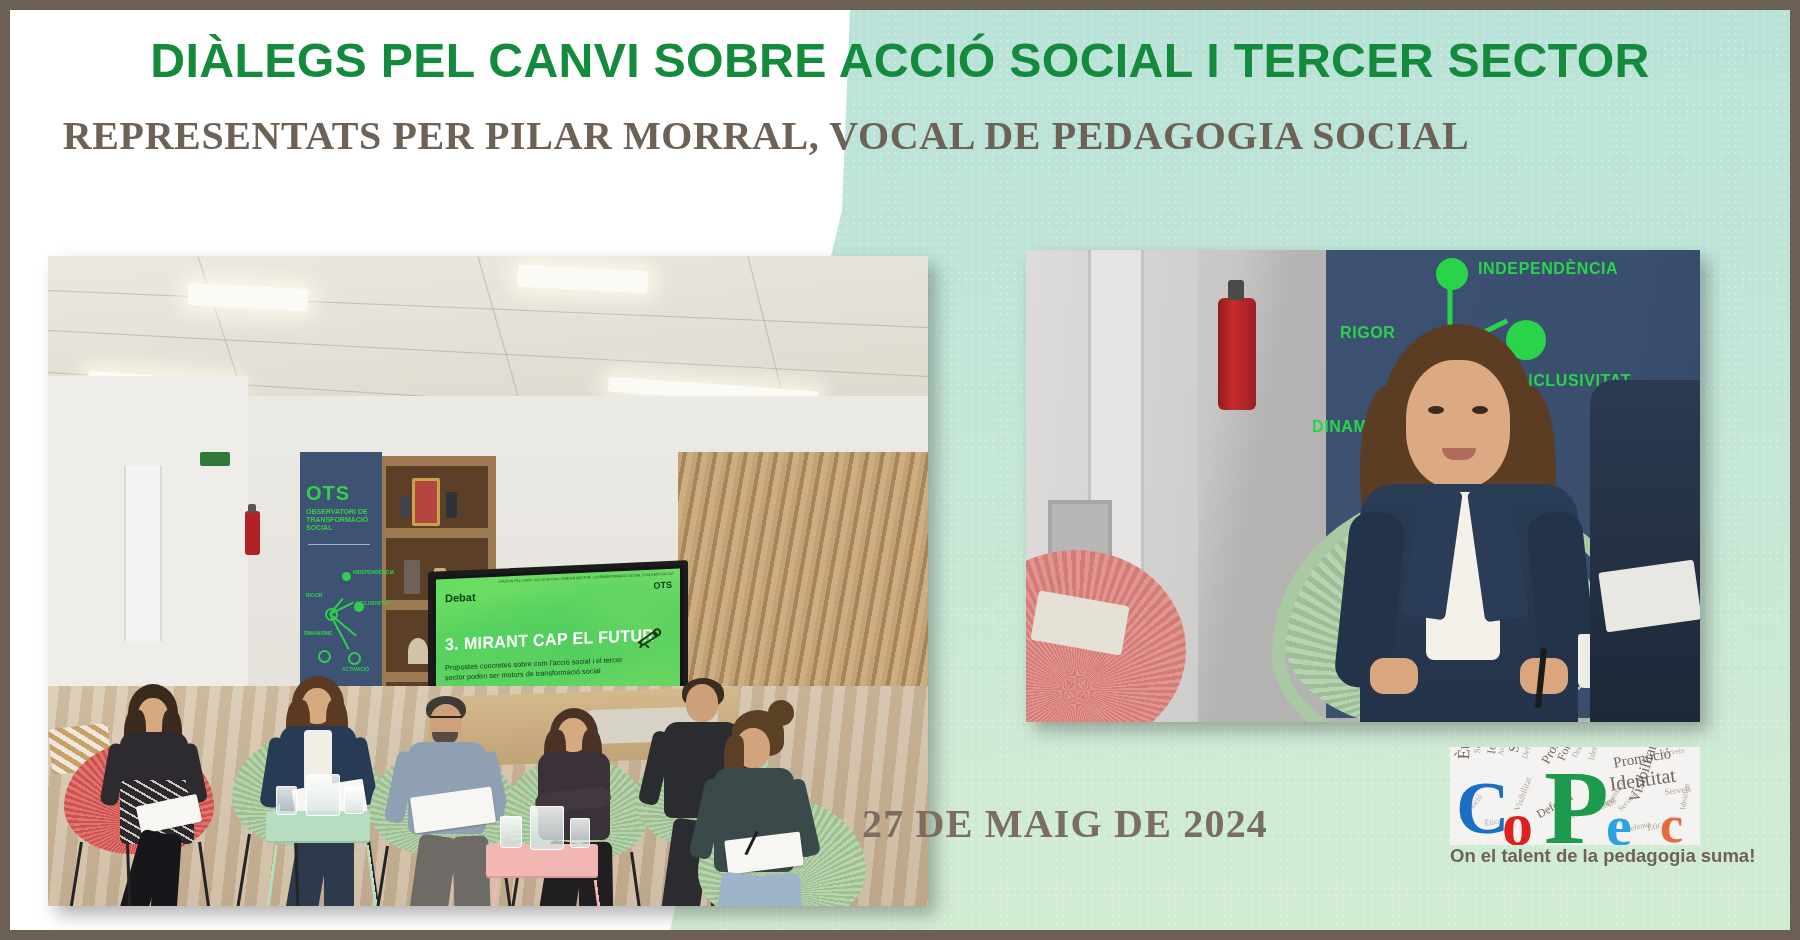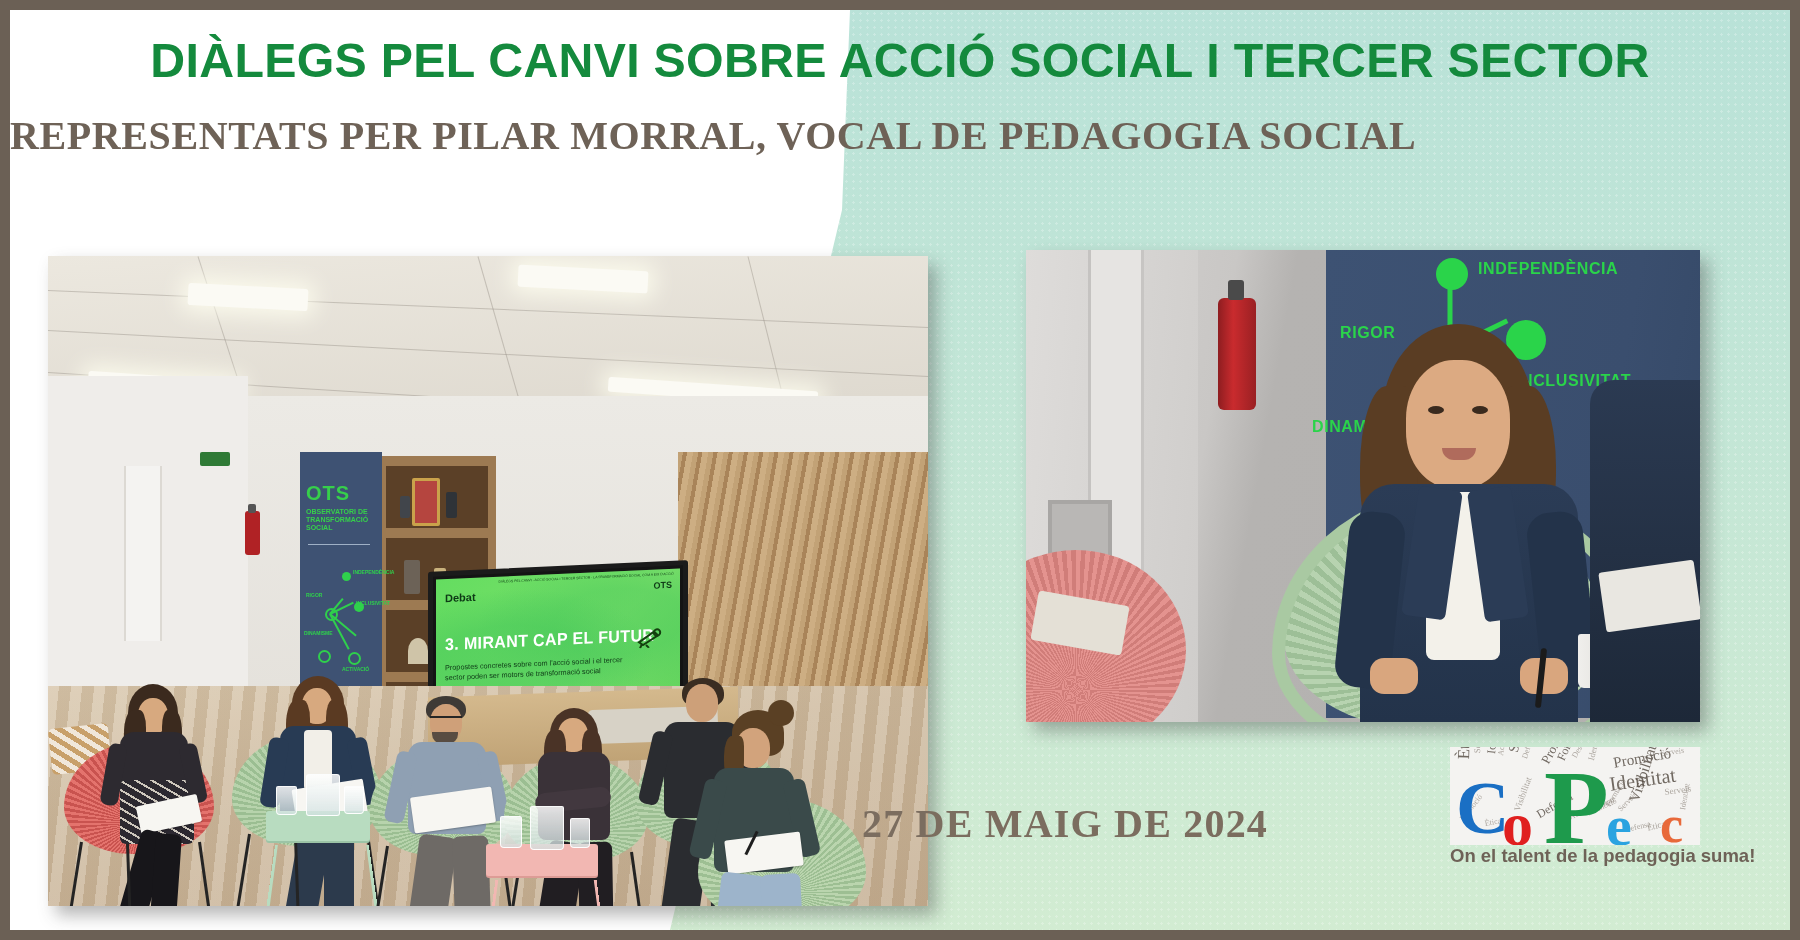--- a/index.html
+++ b/index.html
@@ -34,21 +34,21 @@
 
   
   .title{
     position:absolute;left:0;top:22px;width:1780px;text-align:center;
     font-family:"Liberation Sans",sans-serif;
     font-weight:bold;font-size:49px;letter-spacing:.3px;
     color:#148a3d;white-space:nowrap;
     transform:scaleX(.985);
   }
   .subtitle{
-    position:absolute;left:0;top:102px;width:1512px;text-align:left;
+    position:absolute;left:0;top:102px;width:1512px;text-align:center;
     font-family:"Liberation Serif",serif;
     font-weight:bold;font-size:40px;letter-spacing:.6px;
     color:#6e6257;white-space:nowrap;
   }
 
   
   .photo{
     position:absolute;overflow:hidden;
     box-shadow:8px 9px 16px rgba(60,60,60,.38);
     background:#cfcfcf;

